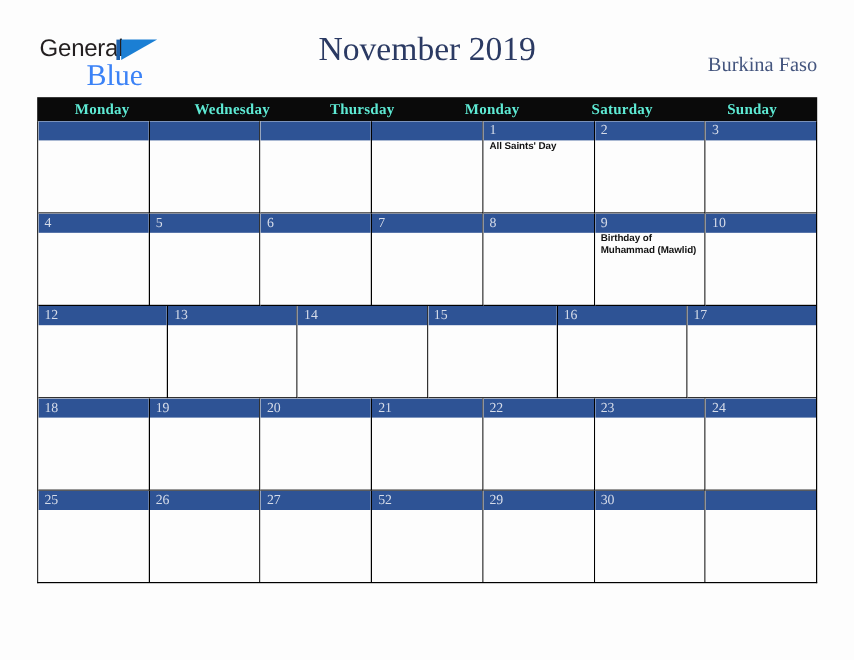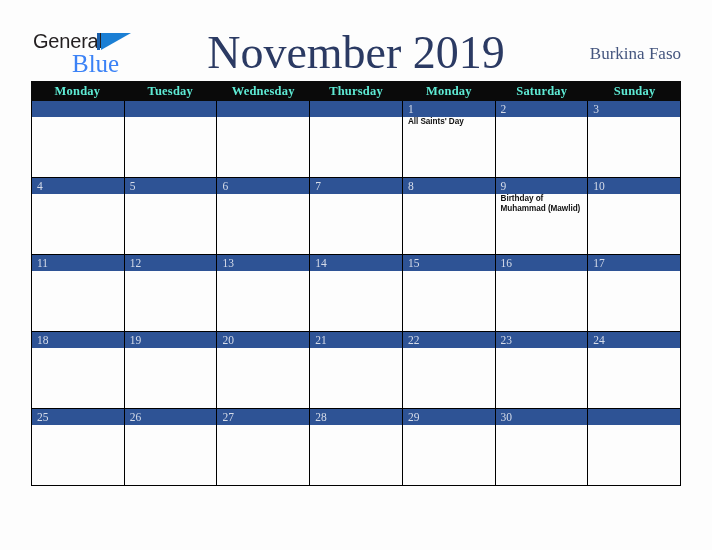--- a/index.html
+++ b/index.html
@@ -79,21 +79,21 @@
   }
 
   
   .month-title {
     position: absolute;
     left: 0;
     top: 26px;
     width: 712px;
     text-align: center;
     font-family: "Liberation Serif", serif;
-    font-size: 46px;
+    font-size: 28px;
     color: #2b3a63;
     white-space: nowrap;
   }
 
   
   .country {
     position: absolute;
     right: 31px;
     top: 44px;
     font-family: "Liberation Serif", serif;
@@ -194,21 +194,20 @@
   </div>
 
   <div class="month-title">November 2019</div>
 
   <div class="country">Burkina Faso</div>
 </div>
 
 <div class="calendar">
   <div class="weekdays">
       <div class="weekday">Monday</div>
-      <div class="weekday">Tuesday</div>
       <div class="weekday">Wednesday</div>
       <div class="weekday">Thursday</div>
       <div class="weekday">Monday</div>
       <div class="weekday">Saturday</div>
       <div class="weekday">Sunday</div>
     </div>
   <div class="weeks">
       <div class="week">
         <div class="day">
           <div class="daynum"></div>
@@ -268,24 +267,20 @@
             <div class="event">Birthday of Muhammad (Mawlid)</div>
           </div>
         </div>
         <div class="day">
           <div class="daynum">10</div>
           <div class="events"></div>
         </div>
       </div>
       <div class="week">
         <div class="day">
-          <div class="daynum">11</div>
-          <div class="events"></div>
-        </div>
-        <div class="day">
           <div class="daynum">12</div>
           <div class="events"></div>
         </div>
         <div class="day">
           <div class="daynum">13</div>
           <div class="events"></div>
         </div>
         <div class="day">
           <div class="daynum">14</div>
           <div class="events"></div>
@@ -340,21 +335,21 @@
         </div>
         <div class="day">
           <div class="daynum">26</div>
           <div class="events"></div>
         </div>
         <div class="day">
           <div class="daynum">27</div>
           <div class="events"></div>
         </div>
         <div class="day">
-          <div class="daynum">28</div>
+          <div class="daynum">52</div>
           <div class="events"></div>
         </div>
         <div class="day">
           <div class="daynum">29</div>
           <div class="events"></div>
         </div>
         <div class="day">
           <div class="daynum">30</div>
           <div class="events"></div>
         </div>

